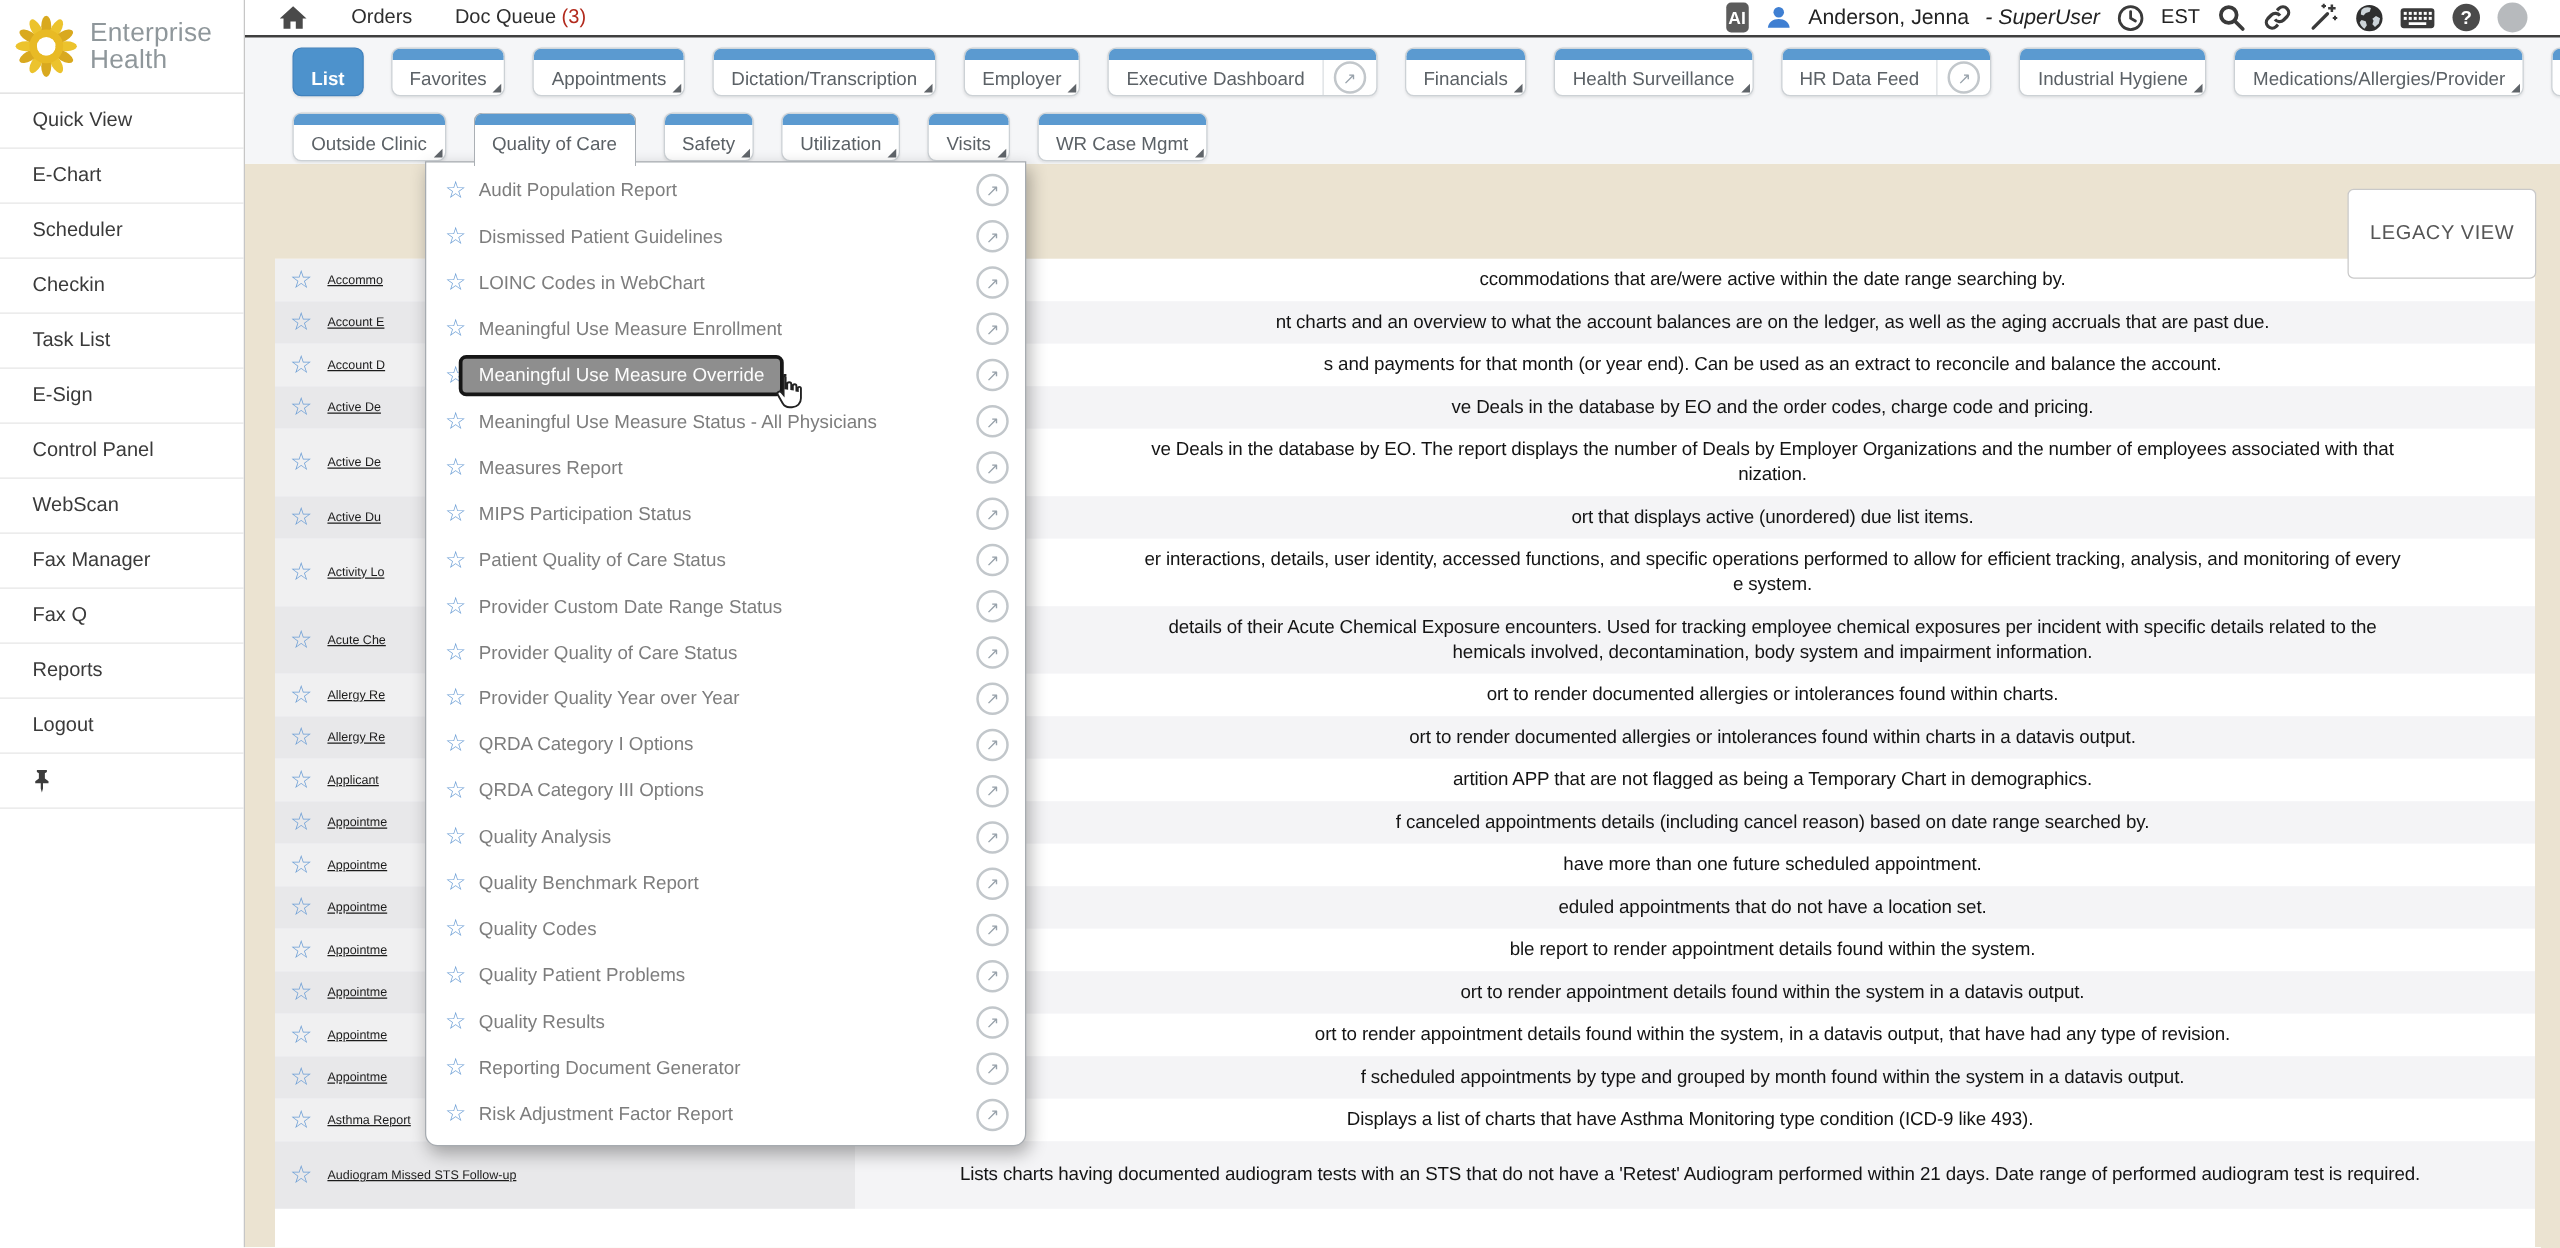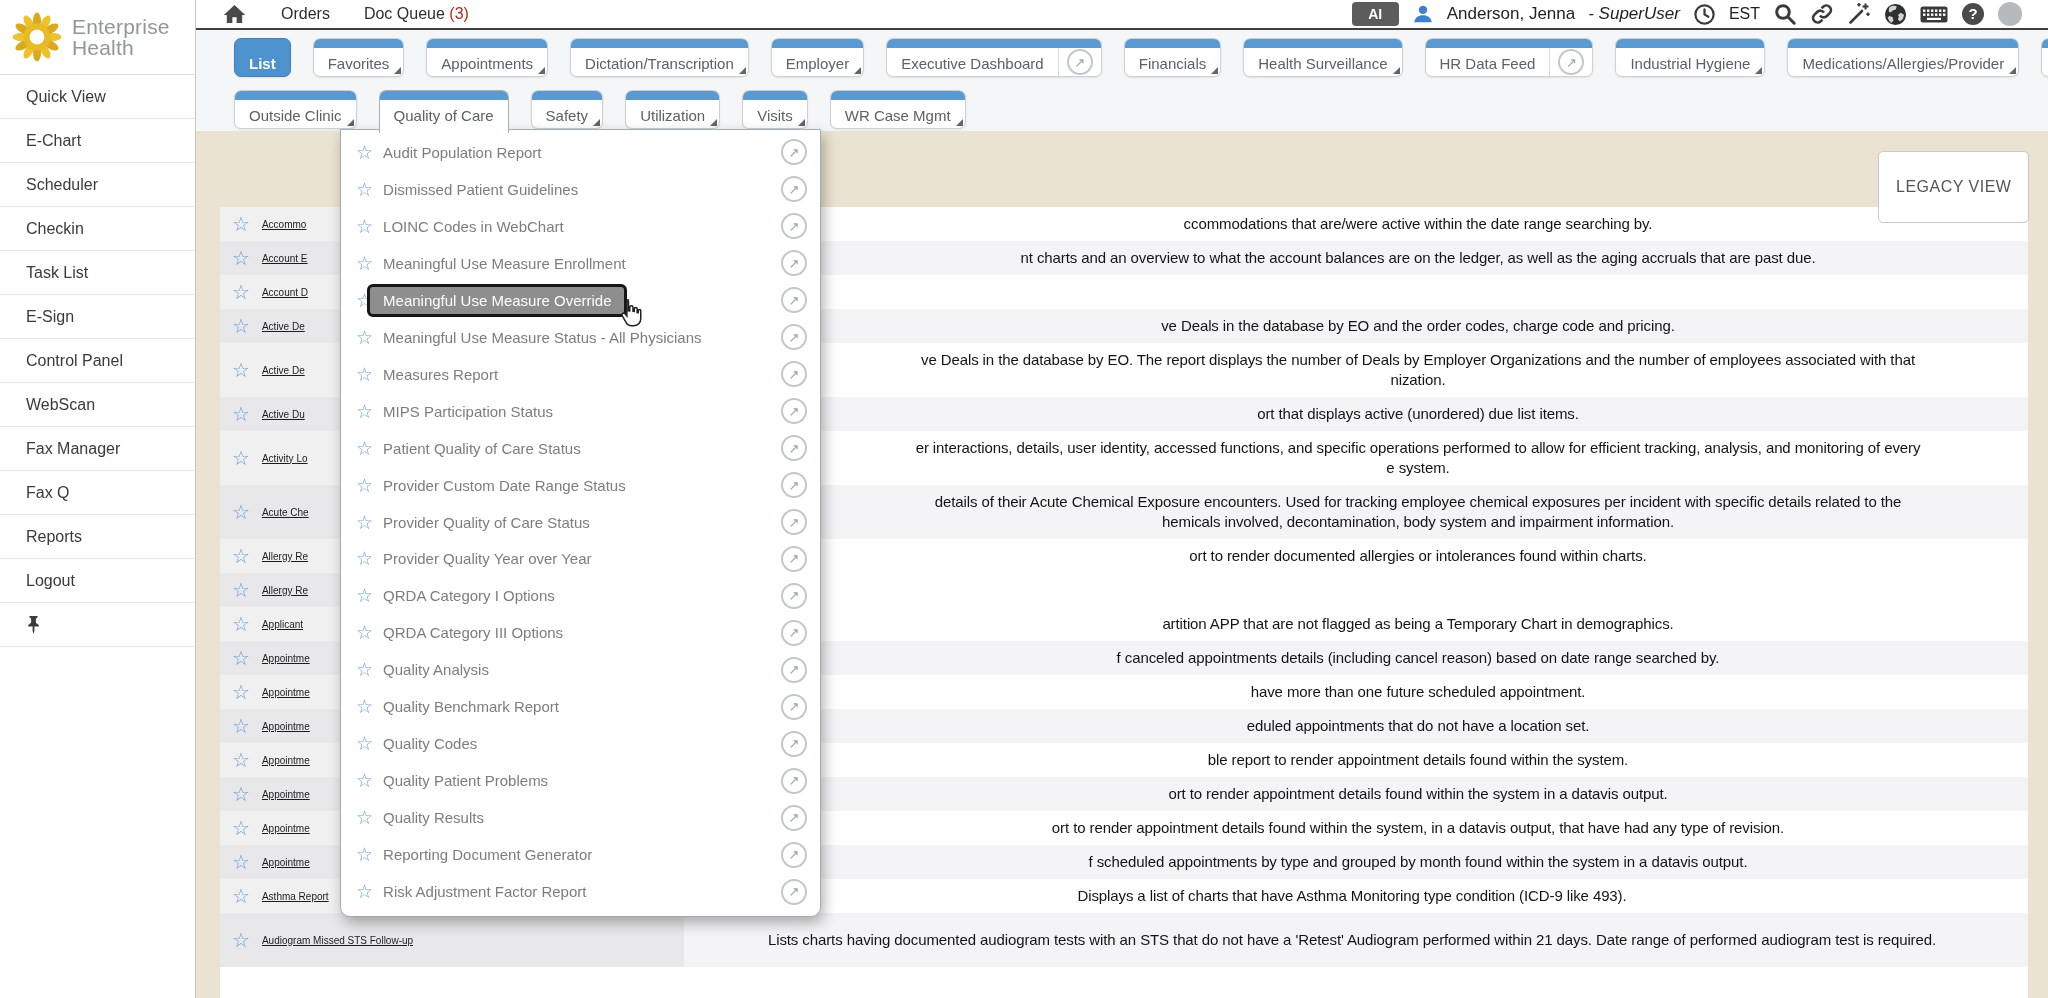--- a/index.html
+++ b/index.html
@@ -16,21 +16,21 @@
              color:#3a3a3a;border-bottom:1px solid #e6e6e6;cursor:pointer;}
   .pin-row{height:43px;display:flex;align-items:center;padding-left:26px;border-bottom:1px solid #e6e6e6;}
 
   
   .topbar{position:absolute;left:196px;top:0;width:1852px;height:30px;background:#fff;
           border-bottom:2px solid #3f3f3f;display:flex;align-items:center;z-index:5;box-sizing:border-box;}
   .home-btn{margin-left:26px;display:flex;align-items:center;cursor:pointer;}
   .nav-link{margin-left:34px;font-size:16px;color:#2e2e2e;cursor:pointer;white-space:nowrap;}
   .nav-badge{color:#b22a1d;}
   .tb-right{margin-left:auto;display:flex;align-items:center;gap:13px;padding-right:26px;}
-  .ai-badge{width:47px;height:24px;background:#5c5c5c;border-radius:4px;color:#fff;font-weight:bold;
+  .ai-badge{width:18px;height:24px;background:#5c5c5c;border-radius:4px;color:#fff;font-weight:bold;
             font-size:14px;display:flex;align-items:center;justify-content:center;cursor:pointer;}
   .user-name{font-size:17px;color:#222;white-space:nowrap;cursor:pointer;}
   .user-role{font-size:17px;color:#222;font-style:italic;white-space:nowrap;}
   .tz{font-size:16px;color:#222;}
   .avatar{width:24px;height:24px;border-radius:50%;background:#b7babd;cursor:pointer;}
   .tb-icon{display:flex;align-items:center;cursor:pointer;}
 
   
   .tabstrip{position:absolute;left:196px;top:30px;width:1852px;height:101px;background:#f5f6f8;z-index:3;}
   .tabrow{position:absolute;left:14px;display:flex;gap:22px;padding-left:24px;}
@@ -110,20 +110,23 @@
           </div>
           <div class="desc-col occ">
             <div>nt charts and an overview to what the account balances are on the ledger, as well as the aging accruals that are past due.</div>
           </div>
         </div>
         <div class="trow odd" style="height: 34px;">
           <div class="name-col">
             <span class="star">☆</span>
             <span class="rname">Account D</span>
           </div>
+          <div class="desc-col occ">
+            <div>s and payments for that month (or year end). Can be used as an extract to reconcile and balance the account.</div>
+          </div>
         </div>
         <div class="trow even" style="height: 34px;">
           <div class="name-col">
             <span class="star">☆</span>
             <span class="rname">Active De</span>
           </div>
           <div class="desc-col occ">
             <div>ve Deals in the database by EO and the order codes, charge code and pricing.</div>
           </div>
         </div>
@@ -172,20 +175,23 @@
             <span class="rname">Allergy Re</span>
           </div>
           <div class="desc-col occ">
             <div>ort to render documented allergies or intolerances found within charts.</div>
           </div>
         </div>
         <div class="trow even" style="height: 34px;">
           <div class="name-col">
             <span class="star">☆</span>
             <span class="rname">Allergy Re</span>
+          </div>
+          <div class="desc-col occ">
+            <div>ort to render documented allergies or intolerances found within charts in a datavis output.</div>
           </div>
         </div>
         <div class="trow odd" style="height: 34px;">
           <div class="name-col">
             <span class="star">☆</span>
             <span class="rname">Applicant</span>
           </div>
           <div class="desc-col occ">
             <div>artition APP that are not flagged as being a Temporary Chart in demographics.</div>
           </div>

